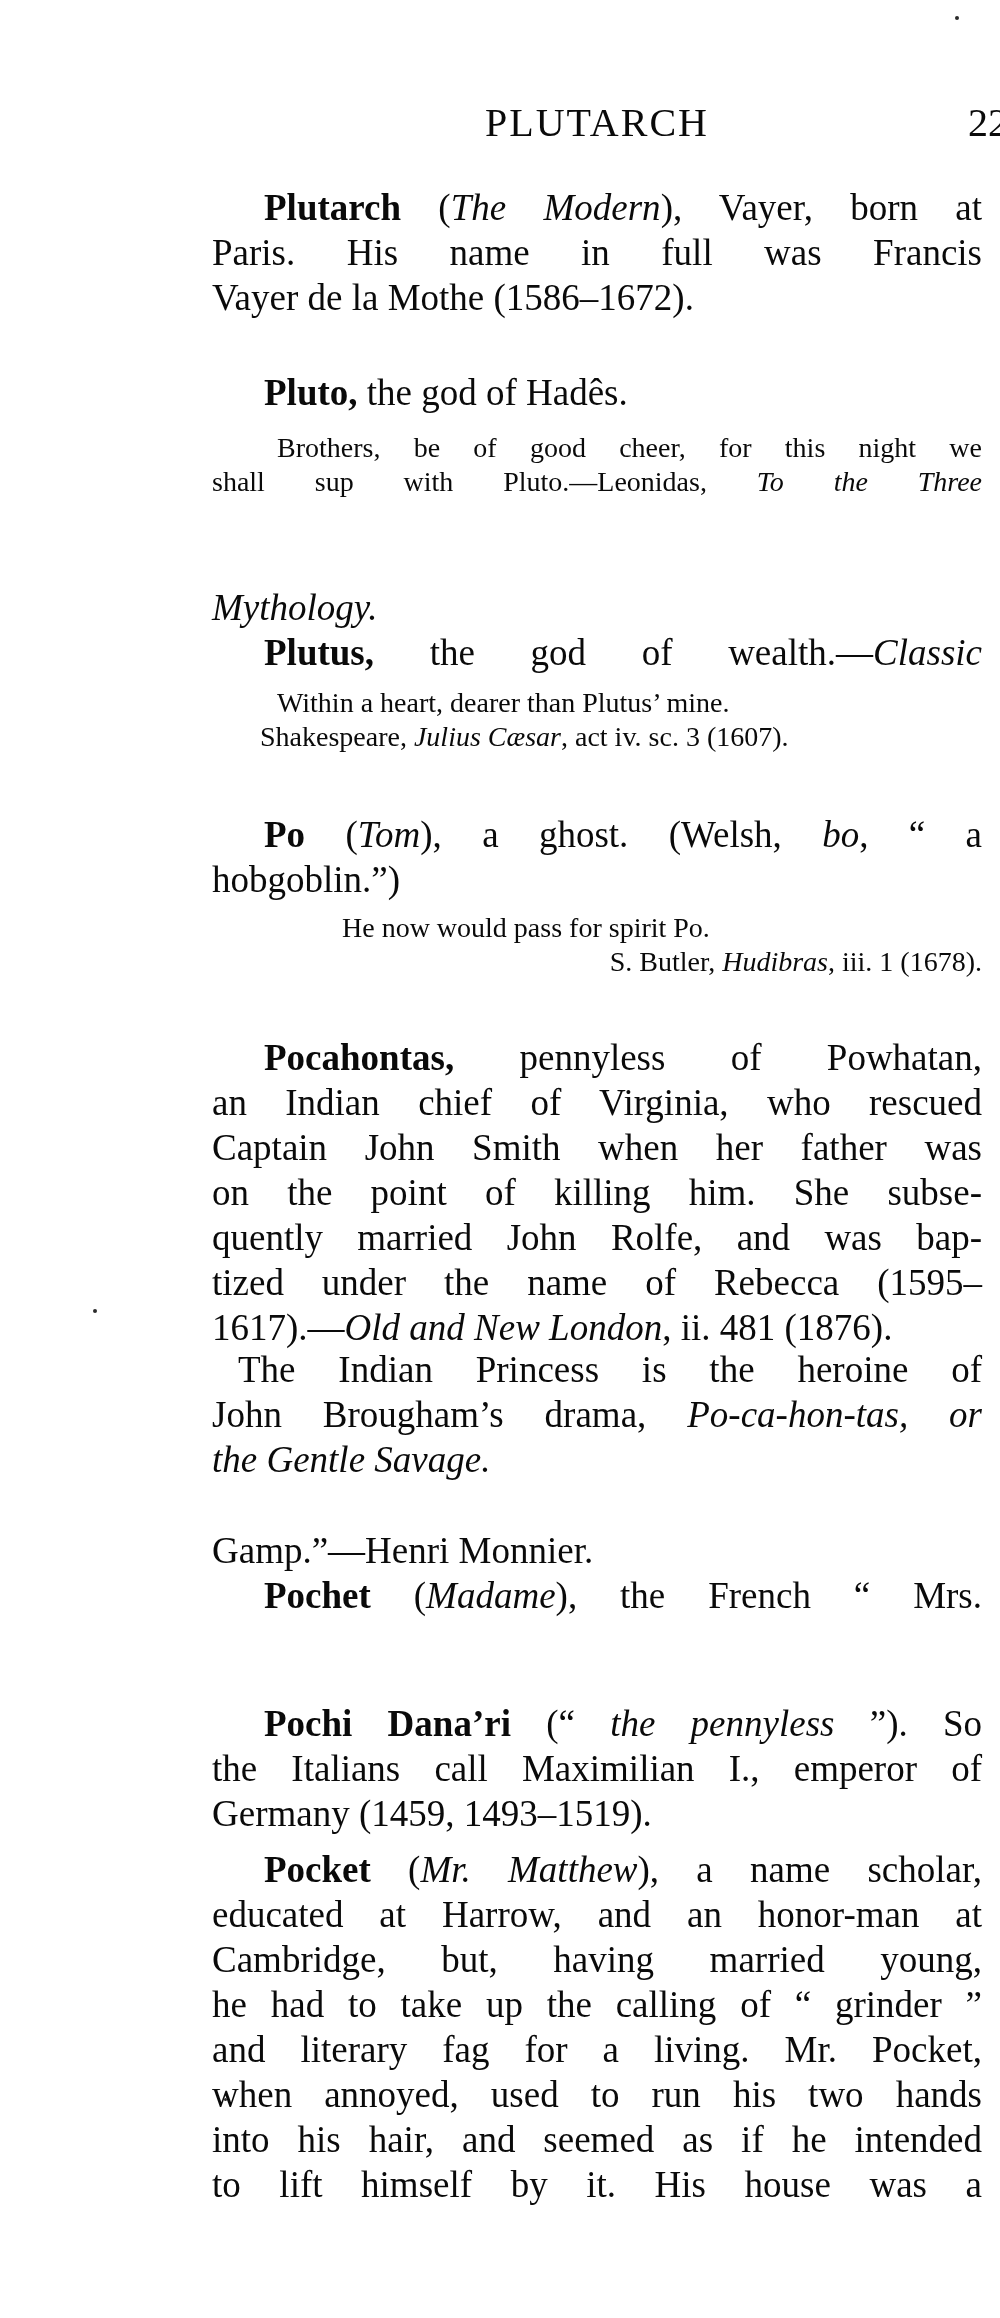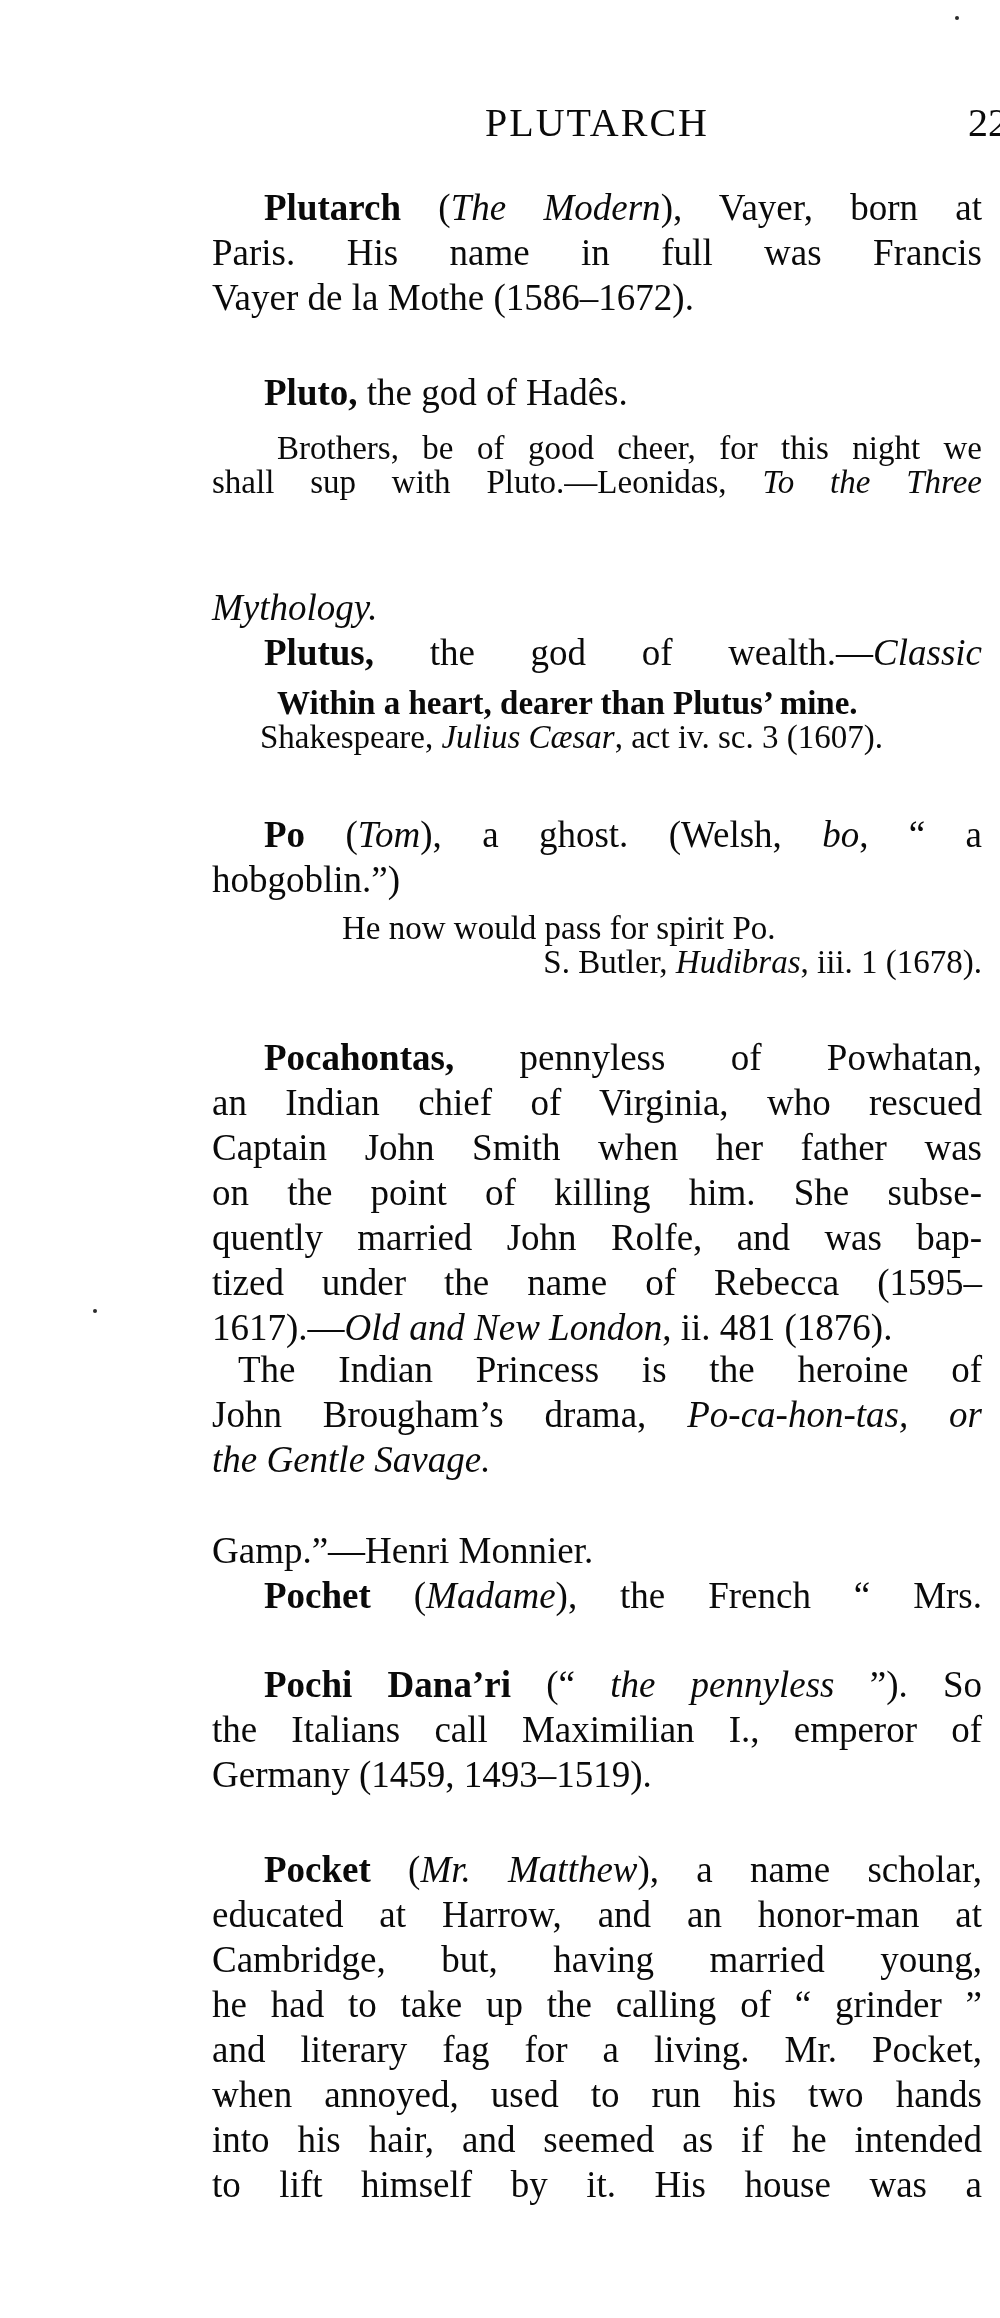--- a/index.html
+++ b/index.html
@@ -15,21 +15,21 @@
     position:absolute; top:100px; left:212px; width:770px;
     text-align:center; font-size:40px; line-height:45px; letter-spacing:2px;
   }
   .page-number {
     position:absolute; top:100px; left:968px;
     font-size:40px; line-height:45px; white-space:nowrap;
   }
   .block { position:absolute; left:212px; width:770px; }
   .block .line { box-sizing:border-box; width:100%; }
   .body-block .line { font-size:37px; line-height:45px; }
-  .quote-block .line { font-size:33px; line-height:34px; }
+  .quote-block .line { font-size:28px; line-height:34px; }
   .line.j { text-align:justify; text-align-last:justify; }
   .line.rgt { text-align:right; }
   .seg-b { font-weight:bold; }
   .seg-i { font-style:italic; }
   .speck { position:absolute; background:#2b2b2b; border-radius:50%; }
 </style>
 </head>
 <body>
 
 <div class="page">
@@ -46,21 +46,21 @@
       </div>
       <div class="block quote-block" style="top: 431px;">
         <div class="line j" style="padding-left: 65px;"><span>Brothers, be of good cheer, for this night we</span></div>
         <div class="line j"><span>shall sup with Pluto.—Leonidas, </span><span class="seg-i">To the Three</span></div>
       </div>
       <div class="block body-block" style="top: 585px;">
         <div class="line"><span class="seg-i">Mythology.</span></div>
         <div class="line j" style="padding-left: 52px;"><span class="seg-b">Plutus,</span><span> the god of wealth.—</span><span class="seg-i">Classic</span></div>
       </div>
       <div class="block quote-block" style="top: 686px;">
-        <div class="line" style="padding-left: 65px; font-weight: bold;"><span>Within a heart, dearer than Plutus’ mine.</span></div>
+        <div class="line" style="padding-left: 65px;"><span>Within a heart, dearer than Plutus’ mine.</span></div>
         <div class="line" style="padding-left: 48px;"><span>Shakespeare, </span><span class="seg-i">Julius Cæsar</span><span>, act iv. sc. 3 (1607).</span></div>
       </div>
       <div class="block body-block" style="top: 812px;">
         <div class="line j" style="padding-left: 52px;"><span class="seg-b">Po</span><span> (</span><span class="seg-i">Tom</span><span>), a ghost.  (Welsh, </span><span class="seg-i">bo</span><span>, “ a</span></div>
         <div class="line"><span>hobgoblin.”)</span></div>
       </div>
       <div class="block quote-block" style="top: 911px;">
         <div class="line" style="padding-left: 130px;"><span>He now would pass for spirit Po.</span></div>
         <div class="line rgt"><span>S. Butler, </span><span class="seg-i">Hudibras</span><span>, iii. 1 (1678).</span></div>
       </div>
@@ -76,21 +76,21 @@
       <div class="block body-block" style="top: 1347px;">
         <div class="line j" style="padding-left: 26px;"><span>The Indian Princess is the heroine of</span></div>
         <div class="line j"><span>John Brougham’s drama, </span><span class="seg-i">Po-ca-hon-tas, or</span></div>
         <div class="line"><span class="seg-i">the Gentle Savage.</span></div>
       </div>
       <div class="block body-block" style="top: 1528px;">
         <div class="line"><span>Gamp.”—Henri Monnier.</span></div>
         <div class="line j" style="padding-left: 52px;"><span class="seg-b">Pochet</span><span> (</span><span class="seg-i">Madame</span><span>), the French “ Mrs.</span></div>
       </div>
       <div class="block body-block" style="top: 1662px;">
-        <div class="line j" style="padding-left: 52px;"><span class="seg-b">Pochi Dana’ri</span><span> (“ </span><span class="seg-i">the pennyless</span><span> ”).  So</span></div>
+        <div class="line j" style="padding-left: 52px; margin-top: 39px;"><span class="seg-b">Pochi Dana’ri</span><span> (“ </span><span class="seg-i">the pennyless</span><span> ”).  So</span></div>
         <div class="line j"><span>the Italians call Maximilian I., emperor of</span></div>
         <div class="line"><span>Germany (1459, 1493–1519).</span></div>
       </div>
       <div class="block body-block" style="top: 1847px;">
         <div class="line j" style="padding-left: 52px;"><span class="seg-b">Pocket</span><span> (</span><span class="seg-i">Mr. Matthew</span><span>), a name scholar,</span></div>
         <div class="line j"><span>educated at Harrow, and an honor-man at</span></div>
         <div class="line j"><span>Cambridge, but, having married young,</span></div>
         <div class="line j"><span>he had to take up the calling of “ grinder ”</span></div>
         <div class="line j"><span>and literary fag for a living.  Mr. Pocket,</span></div>
         <div class="line j"><span>when annoyed, used to run his two hands</span></div>

